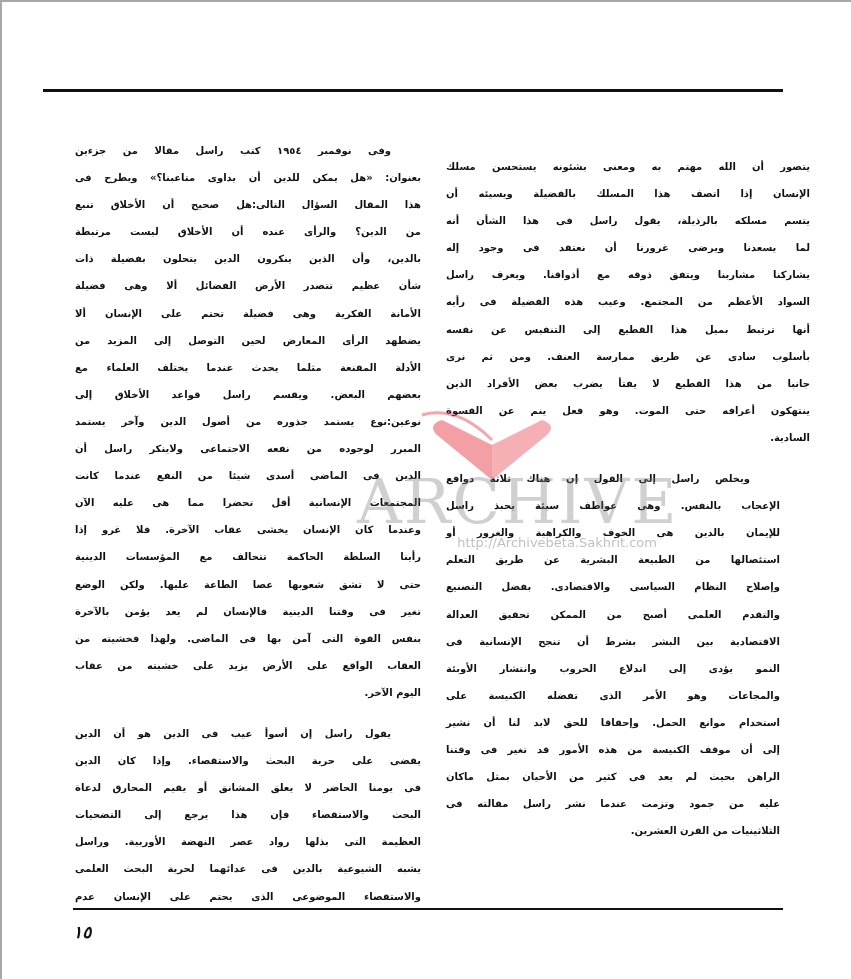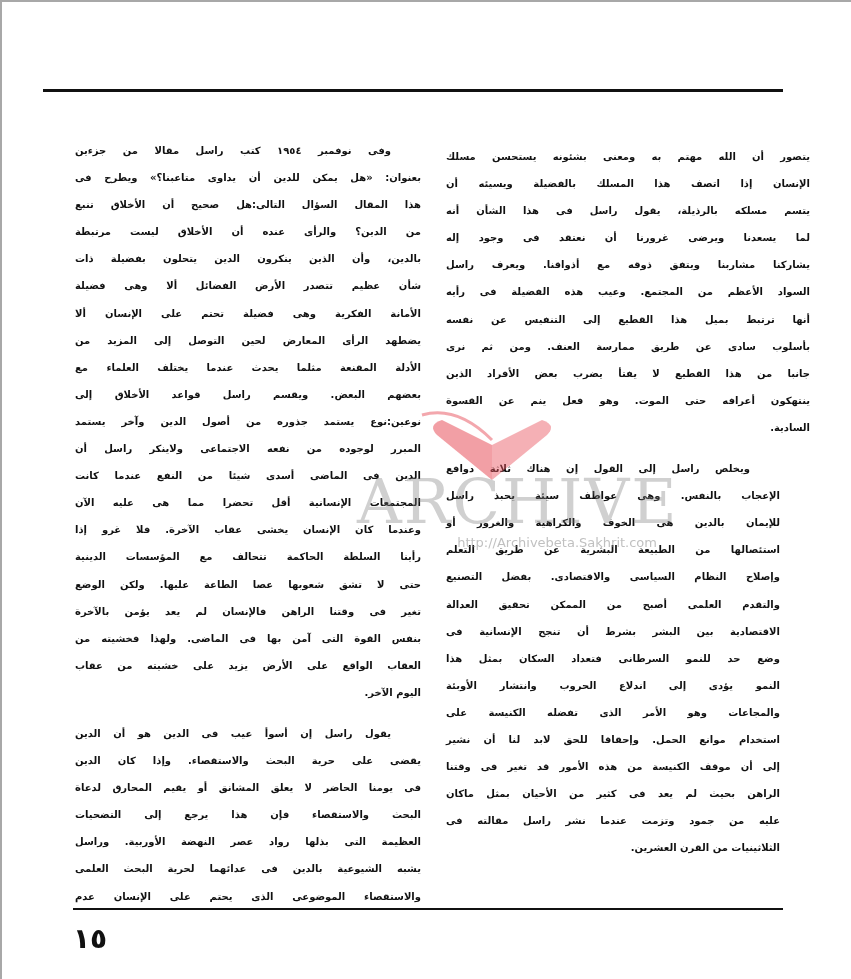--- a/index.html
+++ b/index.html
@@ -4,27 +4,27 @@
 <style>
   html, body { margin:0; padding:0; }
   body {
     width:851px; height:979px; background:#ffffff; position:relative; overflow:hidden;
     font-family:"DejaVu Sans", sans-serif; color:#111;
   }
   .frame-top { position:absolute; left:0; top:0; width:851px; height:2px; background:#a8a8a8; }
   .frame-left { position:absolute; left:0; top:0; width:2px; height:979px; background:#a8a8a8; }
   .rule-top { position:absolute; left:43px; top:89px; width:740px; height:3px; background:#111; }
   .rule-bottom { position:absolute; left:73px; top:908px; width:710px; height:2px; background:#111; }
-  .page-number { position:absolute; left:73px; top:922px; font-size:28px; font-weight:bold; direction:rtl; }
+  .page-number { position:absolute; left:73px; top:922px; font-size:17px; font-weight:bold; direction:rtl;font-style:italic; }
 
   .column {
     position:absolute; direction:rtl; text-align:justify; text-align-last:right;
     font-size:10px; font-weight:bold; line-height:27.1px;
   }
-  .col-right { left:446px; top:143px; width:364px; }
+  .col-right { left:446px; top:153px; width:364px; }
   .col-left { left:75px; top:137px; width:346px; }
   .para { margin:0; text-indent:0; }
   .para + .para { margin-top:14px; }
   .para.indent { text-indent:30px; }
   .line { display:block; white-space:nowrap; text-align:justify; text-align-last:justify; }
   .line.last { text-align-last:right; }
 
   
   .watermark { position:absolute; left:316px; top:405px; width:300px; height:150px; pointer-events:none;margin-left:41px; }
   .wm-book { position:absolute; left:60px; top:0; width:150px; height:80px; }
@@ -61,21 +61,20 @@
     <span class="line last">السادية.</span>
   </p>
   <p class="para indent">
     <span class="line" style="padding-right:30px">ويخلص راسل إلى القول إن هناك ثلاثة دوافع</span>
     <span class="line">الإعجاب بالنفس. وهى عواطف سيئة يحبذ راسل</span>
     <span class="line">للإيمان بالدين هى الخوف والكراهية والغرور أو</span>
     <span class="line">استئصالها من الطبيعة البشرية عن طريق التعلم</span>
     <span class="line">وإصلاح النظام السياسى والاقتصادى. بفضل التصنيع</span>
     <span class="line">والتقدم العلمى أصبح من الممكن تحقيق العدالة</span>
     <span class="line">الاقتصادية بين البشر بشرط أن تنجح الإنسانية فى</span>
-    <span class="line">وضع حد للنمو السرطانى فتعداد السكان بمثل هذا</span>
     <span class="line">النمو يؤدى إلى اندلاع الحروب وانتشار الأوبئة</span>
     <span class="line">والمجاعات وهو الأمر الذى تفضله الكنيسة على</span>
     <span class="line">استخدام موانع الحمل. وإحقاقا للحق لابد لنا أن نشير</span>
     <span class="line">إلى أن موقف الكنيسة من هذه الأمور قد تغير فى وقتنا</span>
     <span class="line">الراهن بحيث لم يعد فى كثير من الأحيان بمثل ماكان</span>
     <span class="line">عليه من جمود وتزمت عندما نشر راسل مقالته فى</span>
     <span class="line last">الثلاثينيات من القرن العشرين.</span>
   </p>
 </div>
 
@@ -91,21 +90,21 @@
     <span class="line">يضطهد الرأى المعارض لحين التوصل إلى المزيد من</span>
     <span class="line">الأدلة المقنعة مثلما يحدث عندما يختلف العلماء مع</span>
     <span class="line">بعضهم البعض. ويقسم راسل قواعد الأخلاق إلى</span>
     <span class="line">نوعين:نوع يستمد جذوره من أصول الدين وآخر يستمد</span>
     <span class="line">المبرر لوجوده من نفعه الاجتماعى ولاينكر راسل أن</span>
     <span class="line">الدين فى الماضى أسدى شيئا من النفع عندما كانت</span>
     <span class="line">المجتمعات الإنسانية أقل تحضرا مما هى عليه الآن</span>
     <span class="line">وعندما كان الإنسان يخشى عقاب الآخرة. فلا غرو إذا</span>
     <span class="line">رأينا السلطة الحاكمة تتحالف مع المؤسسات الدينية</span>
     <span class="line">حتى لا تشق شعوبها عصا الطاعة عليها. ولكن الوضع</span>
-    <span class="line">تغير فى وقتنا الراهن فالإنسان لم يعد يؤمن بالآخرة</span>
+    <span class="line">تغير فى وقتنا الدينية فالإنسان لم يعد يؤمن بالآخرة</span>
     <span class="line">بنفس القوة التى آمن بها فى الماضى. ولهذا فخشيته من</span>
     <span class="line">العقاب الواقع على الأرض يزيد على خشيته من عقاب</span>
     <span class="line last">اليوم الآخر.</span>
   </p>
   <p class="para">
     <span class="line" style="padding-right:30px">يقول راسل إن أسوأ عيب فى الدين هو أن الدين</span>
     <span class="line">يقضى على حرية البحث والاستقصاء. وإذا كان الدين</span>
     <span class="line">فى يومنا الحاضر لا يعلق المشانق أو يقيم المحارق لدعاة</span>
     <span class="line">البحث والاستقصاء فإن هذا يرجع إلى التضحيات</span>
     <span class="line">العظيمة التى بذلها رواد عصر النهضة الأوربية. وراسل</span>

